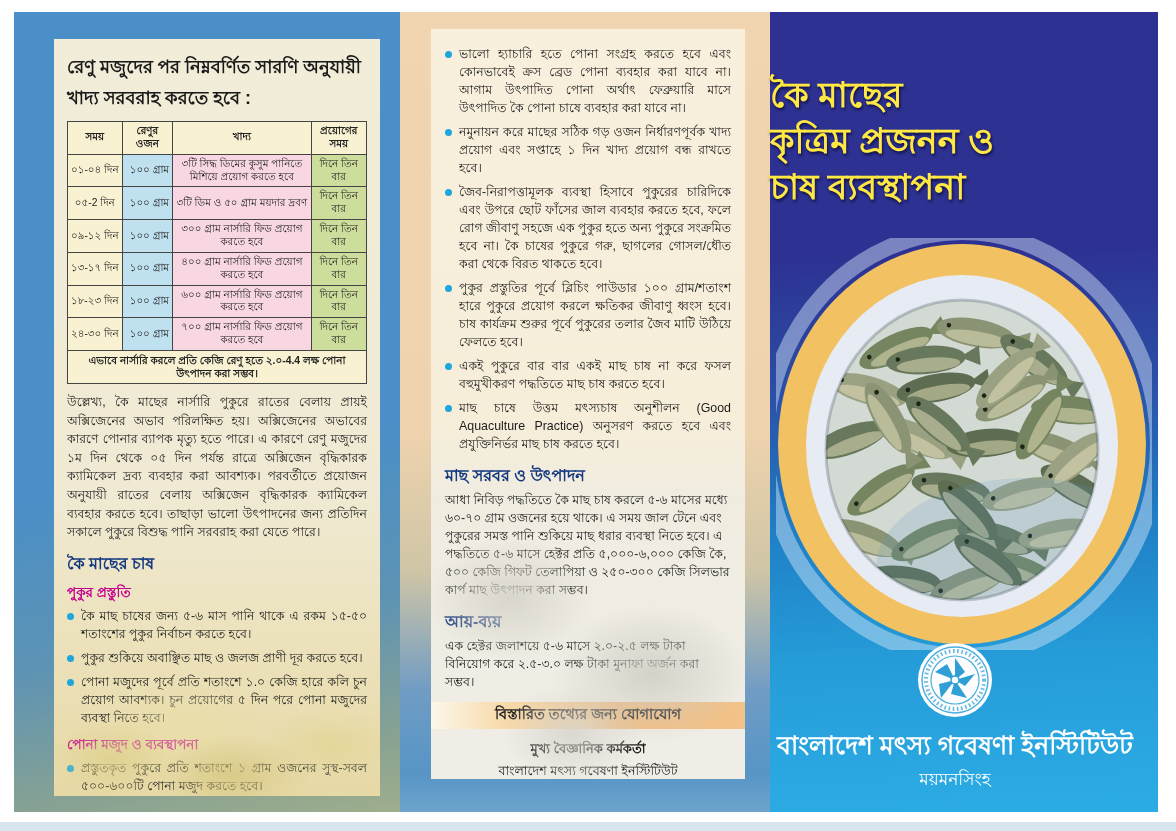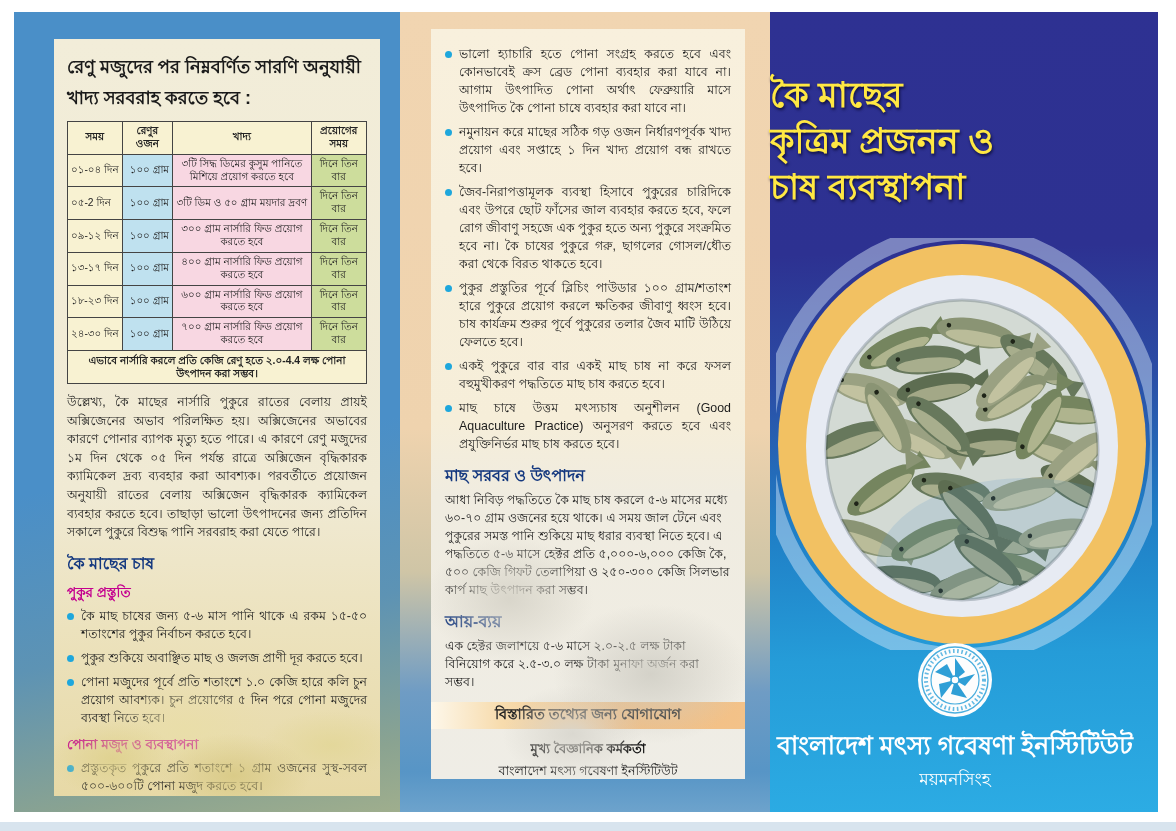--- a/index.html
+++ b/index.html
@@ -16,21 +16,21 @@
   .card-left::after{content:"";position:absolute;left:0;right:0;bottom:0;height:170px;pointer-events:none;
     background:
       radial-gradient(90px 55px at 18% 78%, rgba(222,209,140,.85), rgba(222,209,140,0) 70%),
       radial-gradient(110px 60px at 55% 88%, rgba(214,199,128,.8), rgba(214,199,128,0) 70%),
       radial-gradient(100px 50px at 85% 70%, rgba(226,214,150,.8), rgba(226,214,150,0) 70%),
       radial-gradient(120px 70px at 40% 60%, rgba(233,222,166,.7), rgba(233,222,166,0) 70%);}
   .tbl-title{font-size:18px;font-weight:bold;color:#1a1a1a;margin:0 0 6px 0;}
   table.feed{border-collapse:collapse;width:100%;font-size:10.3px;color:#222;}
   table.feed th,table.feed td{border:1px solid #444;padding:3px 3px;line-height:1.25;}
   table.feed th{background:#f8f2d2;font-weight:bold;text-align:center;}
-  td.c0{background:#f8f2d2;text-align:left;white-space:nowrap;}
+  td.c0{background:#f8f2d2;text-align:center;white-space:nowrap;}
   td.c1{background:#bfe1ef;text-align:right;white-space:nowrap;}
   td.c2{background:#f8d7e2;text-align:center;}
   td.c3{background:#cddd9c;text-align:center;}
   td.tfoot{background:#f8f2d2;text-align:center;font-weight:bold;font-size:10.4px;}
   .note{font-size:12.4px;line-height:1.5;color:#1c1c1c;text-align:justify;margin:9px 0 0 0;position:relative;}
   h2.blue-h{font-size:16px;color:#14387f;margin:9px 0 2px 0;position:relative;}
   h3.mag-h{font-size:13.5px;color:#c4008f;margin:4px 0 3px 0;position:relative;}
   .intro{font-size:12.4px;line-height:1.45;color:#1c1c1c;margin:0;position:relative;}
   ul.blist{list-style:none;margin:3px 0 0 0;padding:0;position:relative;}
   ul.blist li{display:flex;gap:7px;margin:0 0 6px 0;font-size:12.4px;line-height:1.45;color:#1c1c1c;text-align:justify;}

